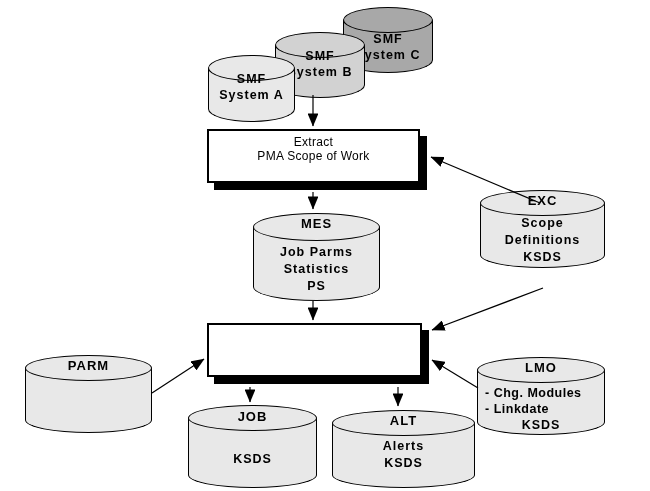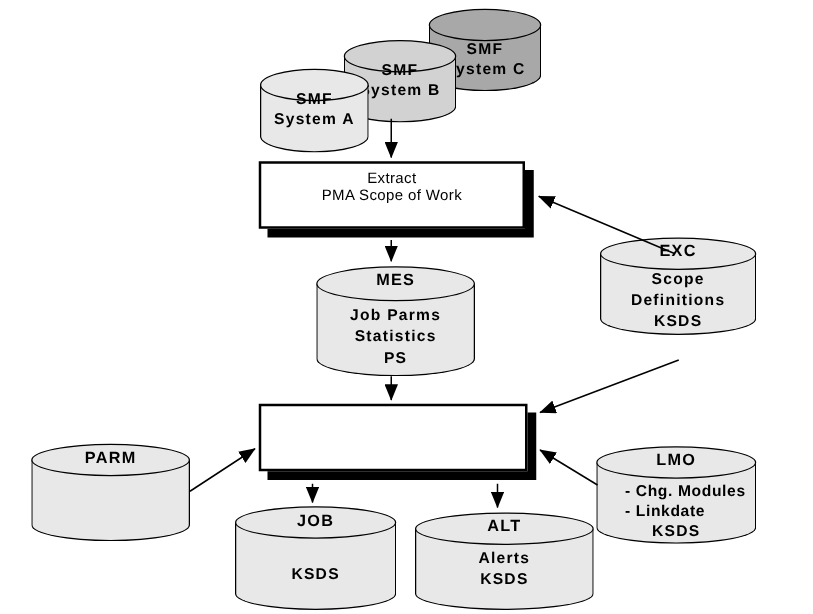--- a/index.html
+++ b/index.html
@@ -50,21 +50,21 @@
   .cyl-text{
     position:absolute;inset:0;
     z-index:3;
     display:flex;flex-direction:column;align-items:center;
     font-weight:bold;font-size:13px;letter-spacing:1px;
     color:var(--outline);
   }
   .cyl-title{margin-top:3px;height:16px;line-height:16px;font-size:13px;}
   .cyl-line{line-height:17px;font-size:12.5px;}
   .lh16 .cyl-line{line-height:16px;}
-  .align-left{align-self:flex-start;padding-left:23px;letter-spacing:0.5px;text-align:center;}
+  .align-left{align-self:flex-start;padding-left:8px;letter-spacing:0.5px;text-align:center;}
   
   .pbox{
     position:absolute;
     background:var(--box-fill);
     border:2px solid var(--outline);
     box-shadow:7px 7px 0 0 var(--outline);
     box-sizing:border-box;
     display:flex;flex-direction:column;align-items:center;
     z-index:4;
     color:var(--outline);

